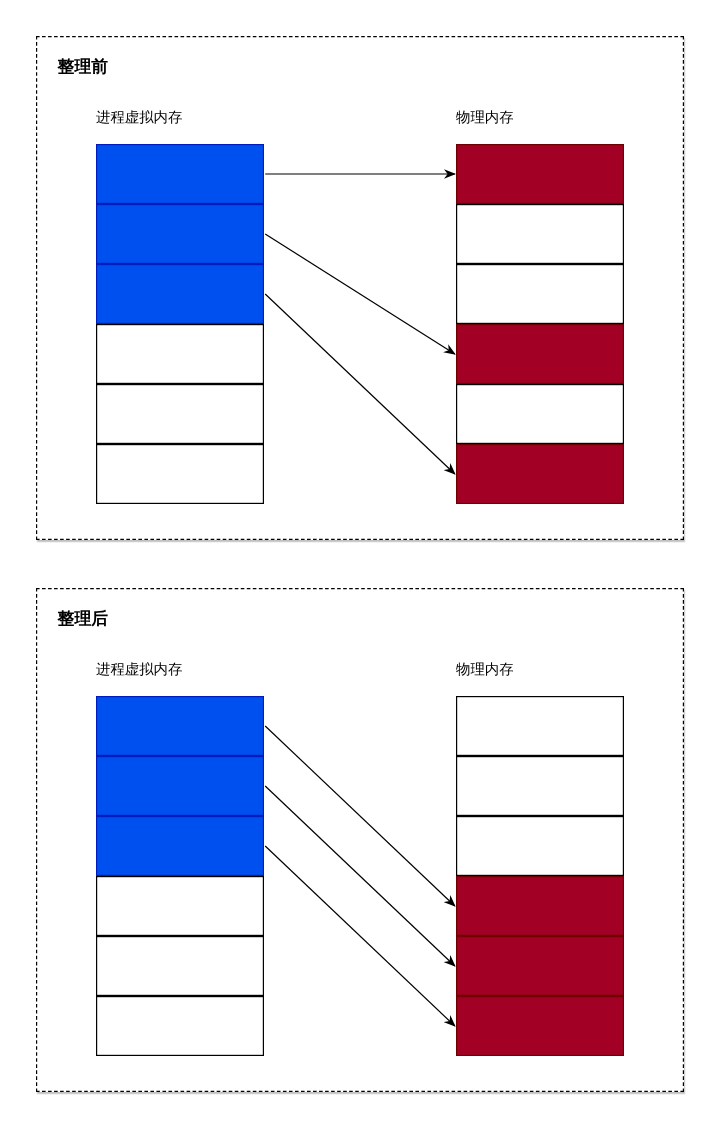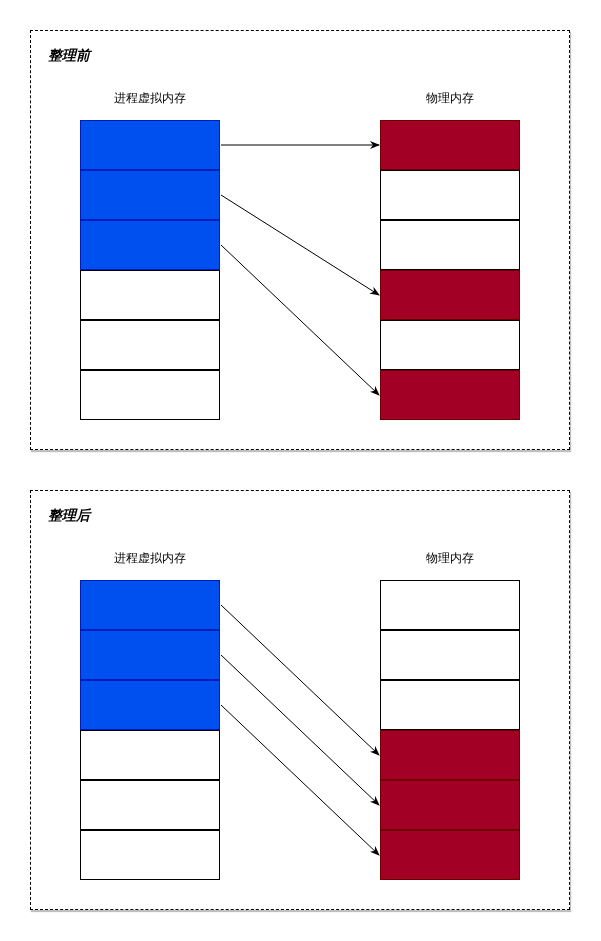--- a/index.html
+++ b/index.html
@@ -1,19 +1,19 @@
 <!DOCTYPE html>
 <html><head>
 <meta charset="utf-8">
 <style>
   html, body { margin:0; padding:0; background:#ffffff; }
   body { width:601px; height:941px; position:relative; overflow:hidden; font-family:"DejaVu Sans", sans-serif; }
   .frame { position:absolute; left:30px; width:540px; height:420px; border:1px dashed #000; box-shadow:1px 2px 1px rgba(0,0,0,0.25); box-sizing:border-box; }
-  .frame-title { position:absolute; left:17px; top:16px; font-size:14px; font-weight:bold; color:#000;font-style:italic; }
-  .col-label { position:absolute; font-size:12px; color:#000; width:140px; text-align:center; }
+  .frame-title { position:absolute; left:17px; top:16px; font-size:14px; font-weight:bold; color:#000; }
+  .col-label { position:absolute; font-size:12px; color:#000; width:140px; text-align:left; }
   .cell { position:absolute; width:140px; height:50px; box-sizing:border-box; border:1px solid #000; background:#fff; }
   .cell.used-v { background:#0050EF; border-color:#001DBC; }
   .cell.used-p { background:#A20025; border-color:#6F0000; }
   svg.arrows { position:absolute; left:0; top:0; width:601px; height:941px; pointer-events:none; }
 </style>
 </head>
 <body>
 
 <div class="frame" style="top:30px;">
   <div class="frame-title">整理前</div>

